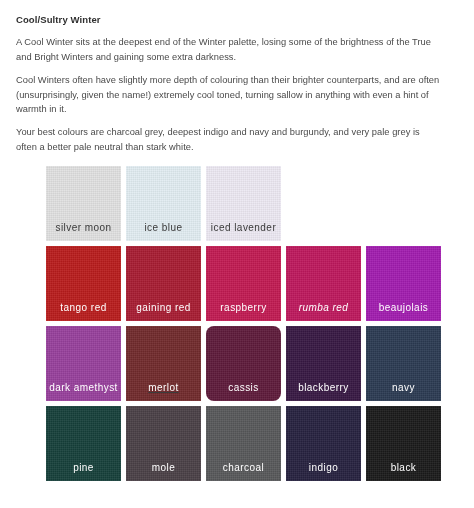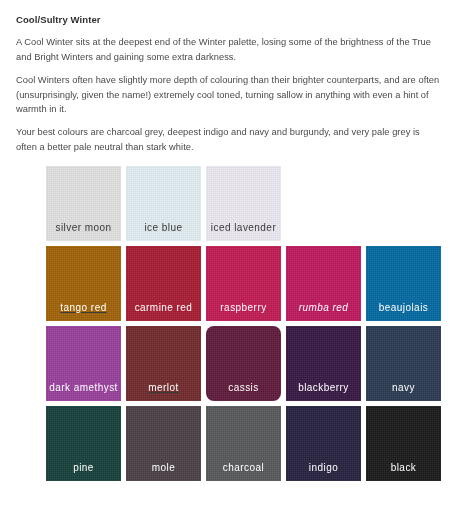--- a/index.html
+++ b/index.html
@@ -108,33 +108,33 @@
           <span class="swatch-label label-dark">silver moon</span>
         </div>
         <div class="swatch" style="background-color: rgb(226, 237, 242);">
           <span class="swatch-label label-dark">ice blue</span>
         </div>
         <div class="swatch" style="background-color: rgb(237, 233, 243);">
           <span class="swatch-label label-dark">iced lavender</span>
         </div>
       </div>
       <div class="palette-row">
-        <div class="swatch" style="background-color: #a16207; text-decoration: underline;">
+        <div class="swatch" style="background-color: #b91c1c;">
           <span class="swatch-label label-light">tango red</span>
         </div>
         <div class="swatch" style="background-color: rgb(168, 28, 50);">
-          <span class="swatch-label label-light">carmine red</span>
+          <span class="swatch-label label-light">gaining red</span>
         </div>
         <div class="swatch" style="background-color: rgb(194, 26, 82);">
           <span class="swatch-label label-light">raspberry</span>
         </div>
         <div class="swatch" style="background-color: #be185d; font-style: italic;">
           <span class="swatch-label label-light">rumba red</span>
         </div>
-        <div class="swatch" style="background-color: #0369a1;">
+        <div class="swatch" style="background-color: #a21caf;">
           <span class="swatch-label label-light">beaujolais</span>
         </div>
       </div>
       <div class="palette-row">
         <div class="swatch" style="background-color: rgb(151, 64, 156);">
           <span class="swatch-label label-light">dark amethyst</span>
         </div>
         <div class="swatch" style="background-color: rgb(113, 42, 44); text-decoration: underline;">
           <span class="swatch-label label-light">merlot</span>
         </div>

